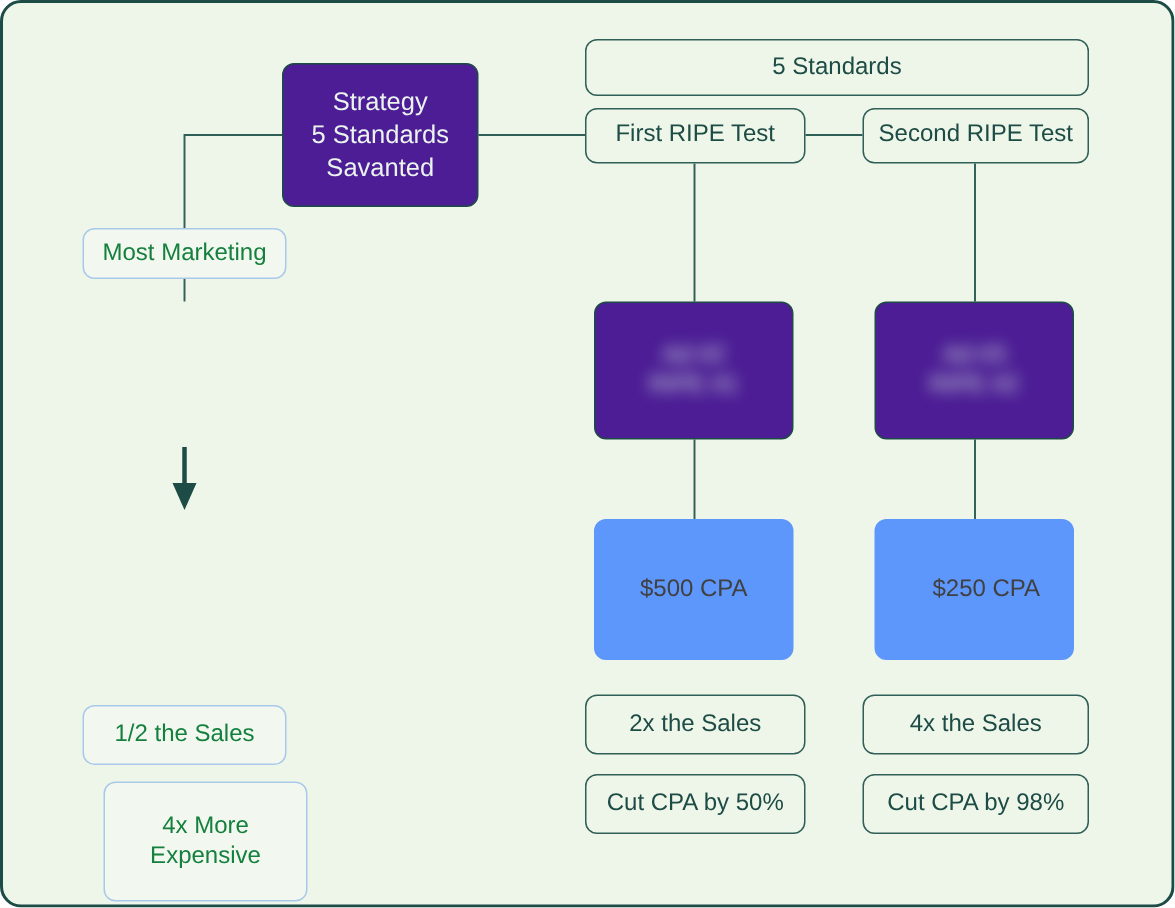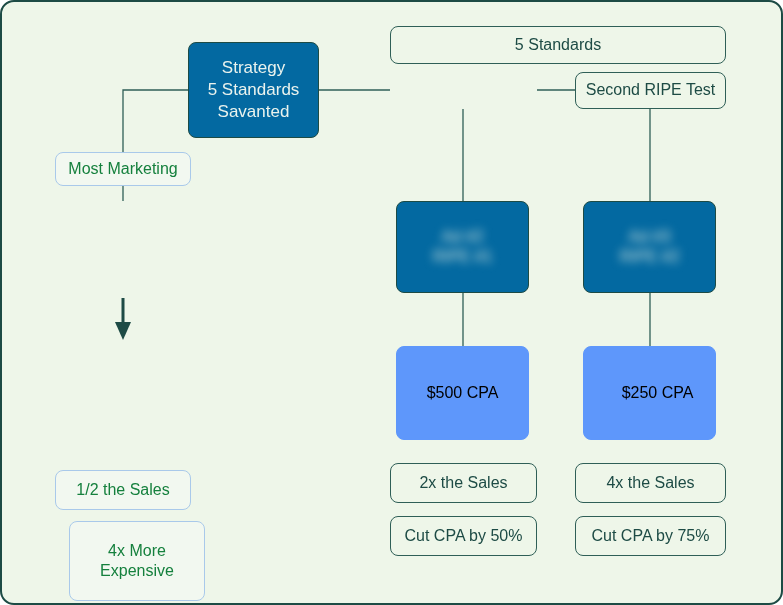--- a/index.html
+++ b/index.html
@@ -40,21 +40,21 @@
     align-items: center;
     justify-content: center;
     text-align: center;
     border-radius: 8px;
     line-height: 1.28;
     white-space: pre-line;
   }
 
   
   .node.dark {
-    background: #0369a1;
+    background: #4c1d95;
     color: #eaf3ee;
     border: 1px solid #1d4b45;
   }
   
   .node.dark.blue-outline {
     border: 3px solid #5e97fb;
   }
   
   .node.light-green {
     background: #eef6e9;
@@ -63,21 +63,21 @@
   }
   
   .node.light-blue {
     background: #f2f8f0;
     color: #15803d;
     border: 1px solid #a9c9ea;
   }
   
   .node.blue {
     background: #5e97fb;
-    color: #000000;
+    color: #404040;
     border: 1px solid #5e97fb;
   }
 
   
   .blurred {
     filter: blur(5px);
     color: #cfe3dd;
     user-select: none;
   }
   .fs16 { font-size: 16px; }
@@ -113,20 +113,21 @@
       <polygon points="121,338 113,320 129,320" fill="#1d4b45"></polygon>
     </g>
   </svg>
 
   <div class="node dark fs17" style="left:186px; top:40px; width:131px; height:96px;">Strategy
 5 Standards
 Savanted</div>
 
   <div class="node light-green fs16" style="left:388px; top:24px; width:336px; height:38px;">5 Standards</div>
 
+  <div class="node light-green fs16" style="left:388px; top:70px; width:147px; height:37px;">First RIPE Test</div>
 
   <div class="node light-green fs16" style="left:573px; top:70px; width:151px; height:37px;">Second RIPE Test</div>
 
   <div class="node light-blue fs16" style="left:53px; top:150px; width:136px; height:34px;">Most Marketing</div>
 
 
   <div class="node dark fs16" style="left:394px; top:199px; width:133px; height:92px;">
     <span class="blurred">Ad #2
 RIPE #1</span>
   </div>
@@ -145,15 +146,15 @@
 
   <div class="node light-blue fs16" style="left:67px; top:519px; width:136px; height:80px;">4x More
 Expensive</div>
 
   <div class="node light-green fs16" style="left:388px; top:461px; width:147px; height:40px;">2x the Sales</div>
 
   <div class="node light-green fs16" style="left:388px; top:514px; width:147px; height:40px;">Cut CPA by 50%</div>
 
   <div class="node light-green fs16" style="left:573px; top:461px; width:151px; height:40px;">4x the Sales</div>
 
-  <div class="node light-green fs16" style="left:573px; top:514px; width:151px; height:40px;">Cut CPA by 75%</div>
+  <div class="node light-green fs16" style="left:573px; top:514px; width:151px; height:40px;">Cut CPA by 98%</div>
 
 </div>
 
 </body></html>

